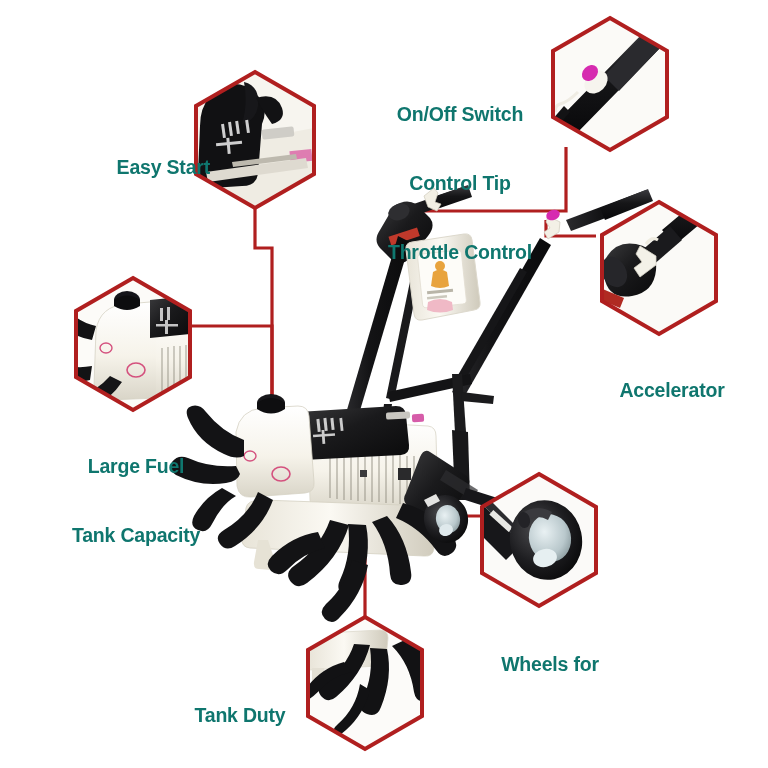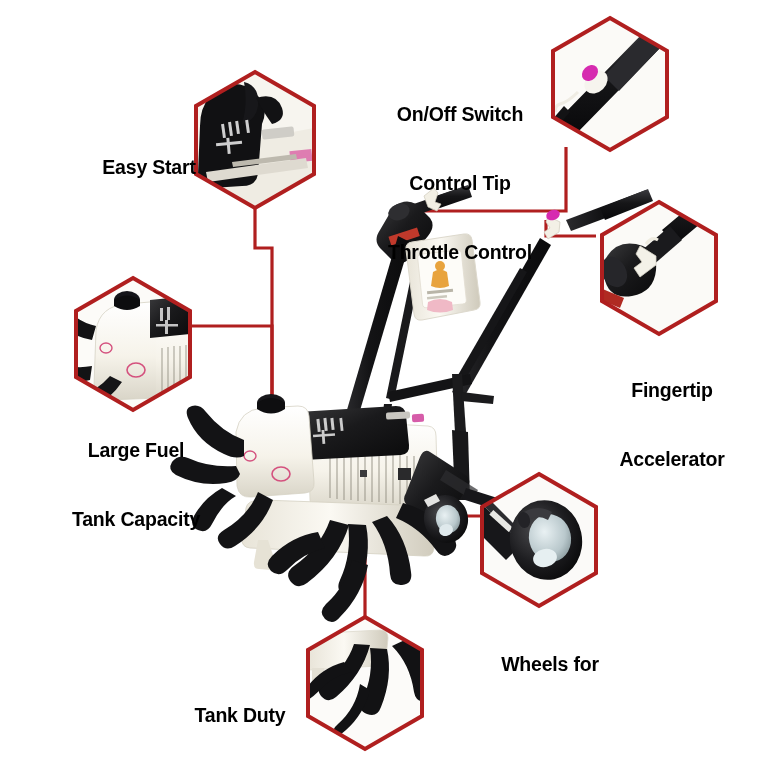--- a/index.html
+++ b/index.html
@@ -8,21 +8,21 @@
     background:#ffffff;
     font-family:"Liberation Sans","DejaVu Sans",sans-serif;
     overflow:hidden;
     position:relative;
   }
   #stage{position:absolute;left:0;top:0;width:768px;height:768px;}
   #svgLayer{position:absolute;left:0;top:0;width:768px;height:768px;}
 
   .label{
     position:absolute;
-    color:#000000;
+    color:#0f766e;
     font-weight:700;
     font-size:19.5px;
     line-height:23px;
     text-align:center;
     letter-spacing:-0.2px;
     white-space:pre;
   }
   .label .ln{display:block;}
 </style>
 </head>
@@ -351,36 +351,35 @@
           <path d="M404,638 q20,6 34,24 q7,9 15,2 q8,-7 1,-15 q-18,-22 -44,-28 z"></path>
           <path d="M344,662 q-22,6 -36,24 l0,14 q6,-4 12,-10 q12,-14 32,-18 z"></path>
           <path d="M370,690 q-6,24 -24,40 l-12,10 q-4,-10 4,-16 q18,-16 22,-40 z"></path>
         </g>
       </g>
       <polygon points="365,617 422,650 422,716 365,749 308,716 308,650" fill="none" stroke="#b01f1f" stroke-width="4"></polygon>
     </g>
 
   </svg>
 
-  <div class="label" style="left:64px;top:110px;width:170px;">
+  <div class="label" style="left:40px;top:110px;width:170px;text-align:right;">
     <span class="ln">Easy Start</span>
   </div>
 
   <div class="label" style="left:360px;top:57px;width:200px;">
     <span class="ln">On/Off Switch</span>
     <span class="ln">Control Tip</span>
     <span class="ln">Throttle Control</span>
   </div>
 
   <div class="label" style="left:592px;top:333px;width:160px;">
-    <span class="ln">Fingertip</span>
     <span class="ln">Accelerator</span>
   </div>
 
-  <div class="label" style="left:36px;top:393px;width:200px;">
+  <div class="label" style="left:36px;top:409px;width:200px;">
     <span class="ln">Large Fuel</span>
     <span class="ln">Tank Capacity</span>
   </div>
 
   <div class="label" style="left:448px;top:607px;width:204px;">
     <span class="ln">Wheels for</span>
   </div>
 
   <div class="label" style="left:150px;top:658px;width:180px;">
     <span class="ln">Tank Duty</span>

